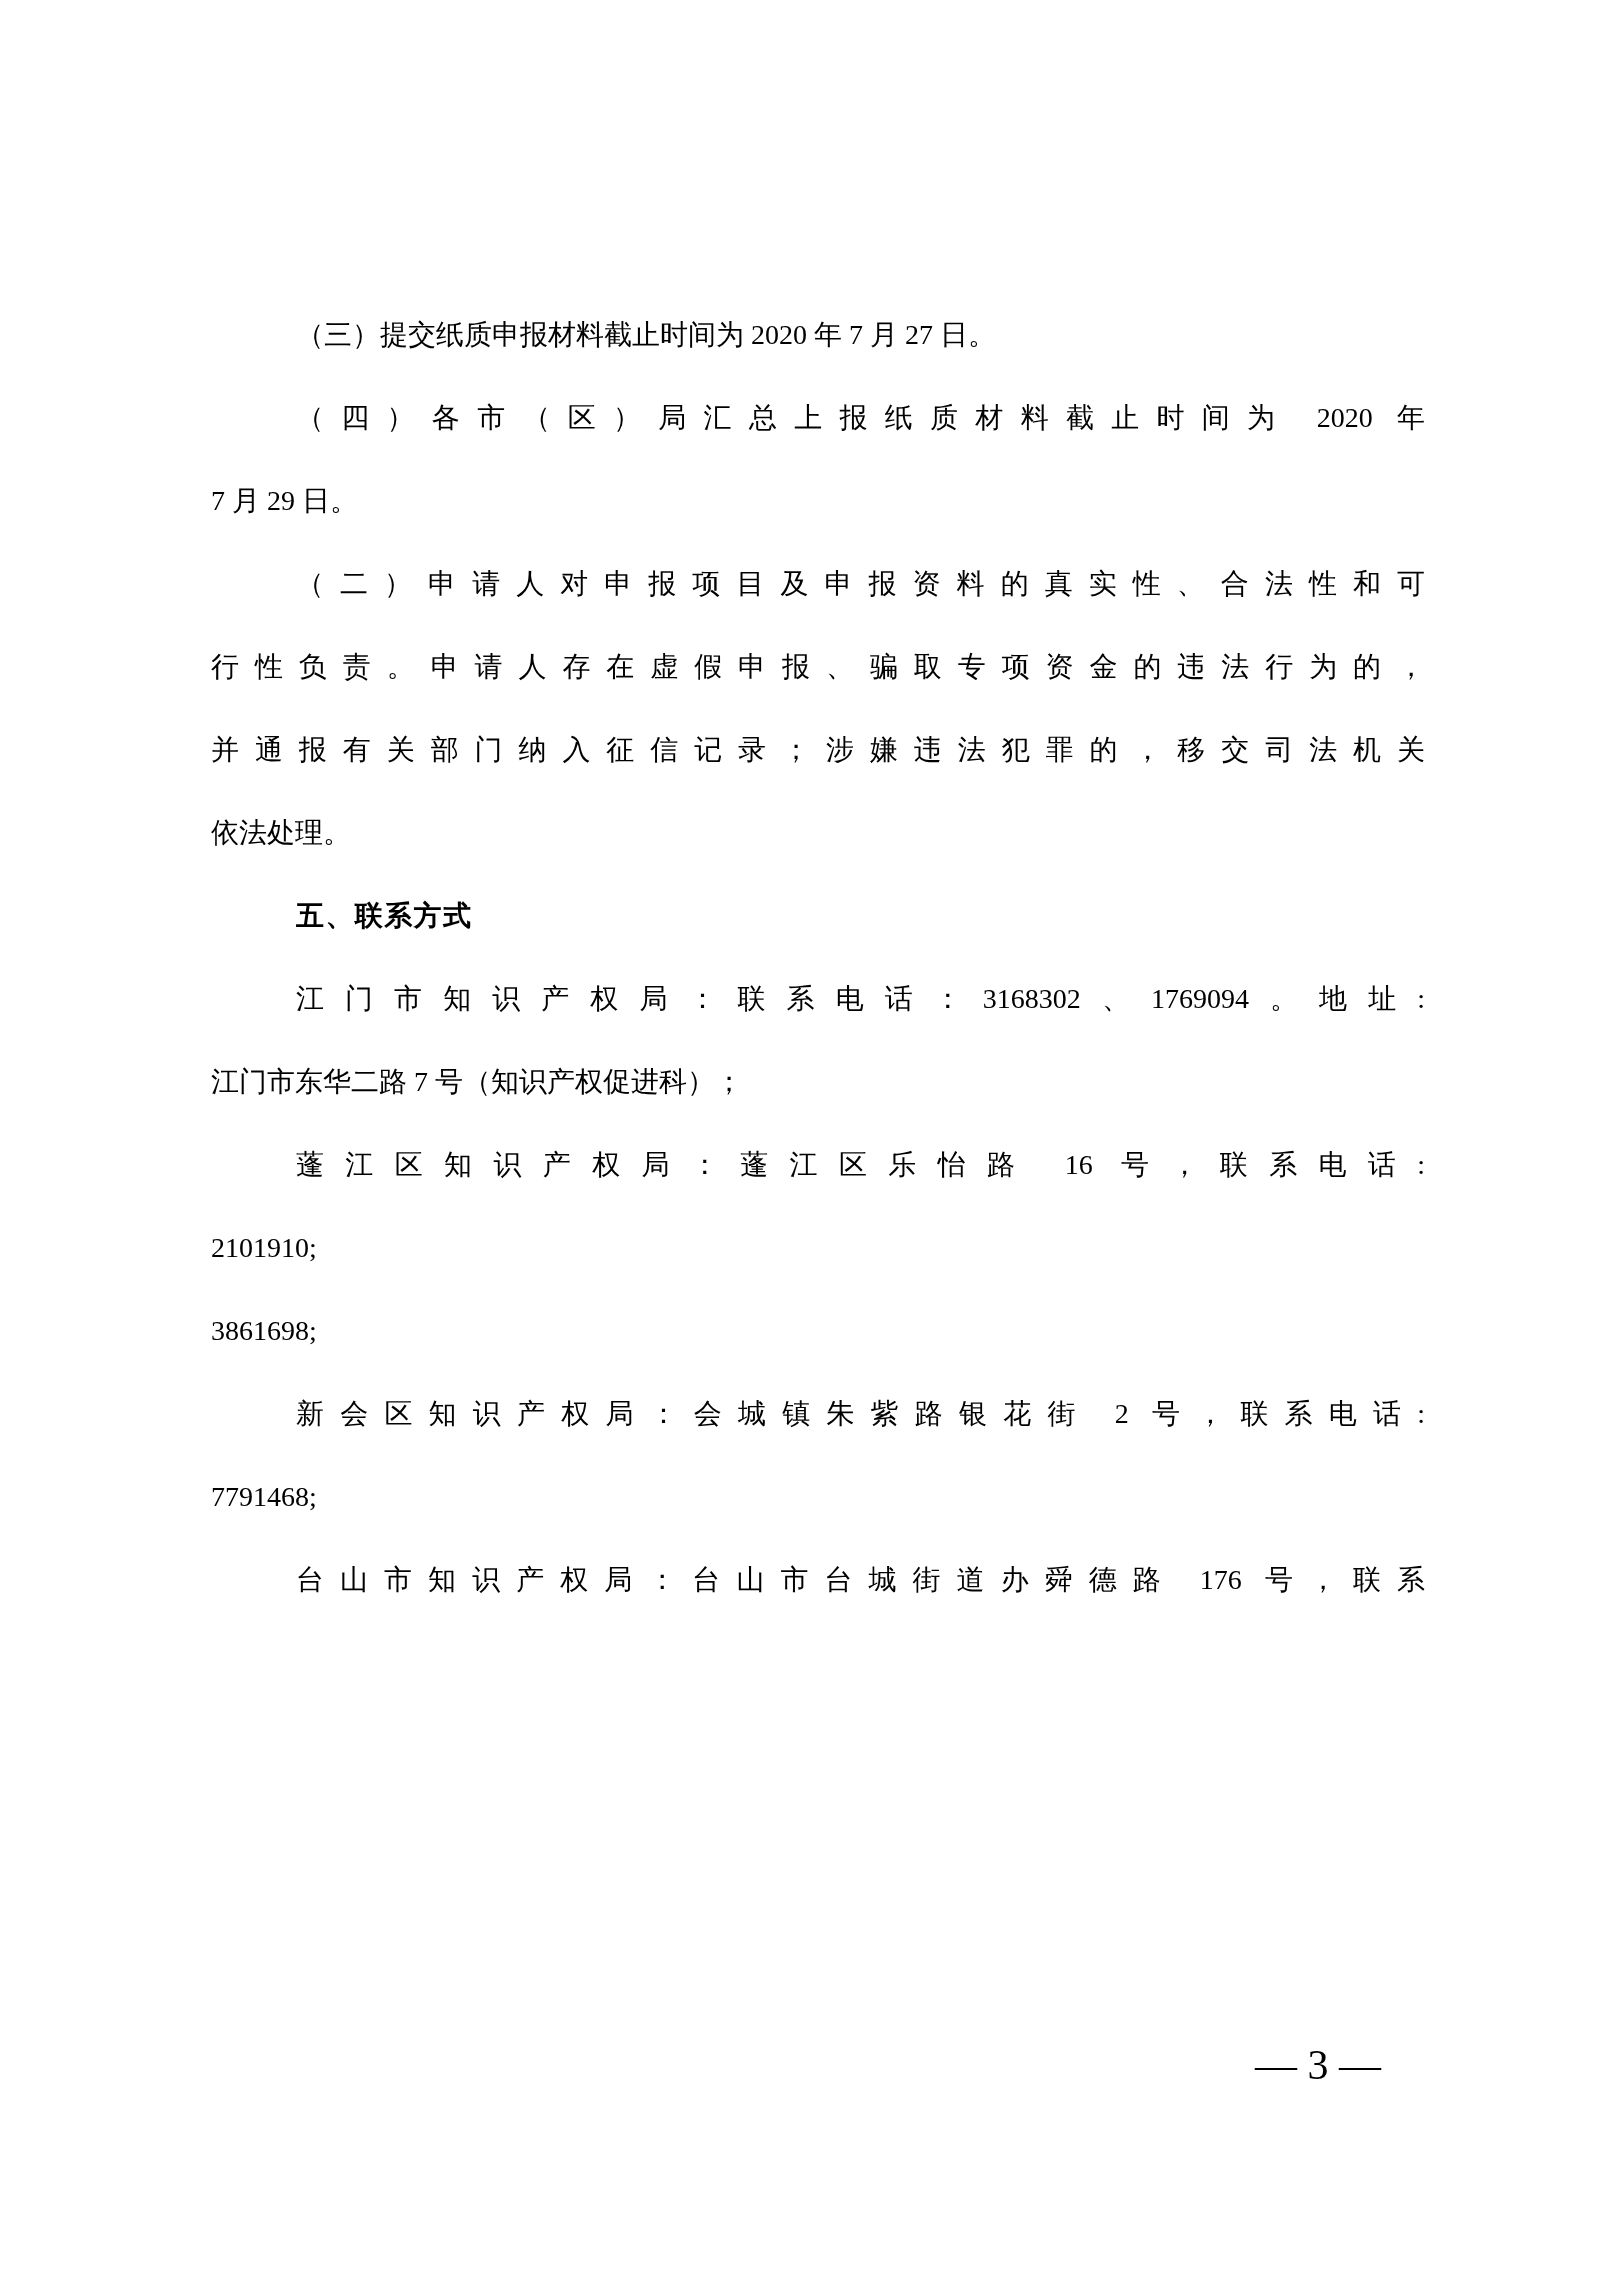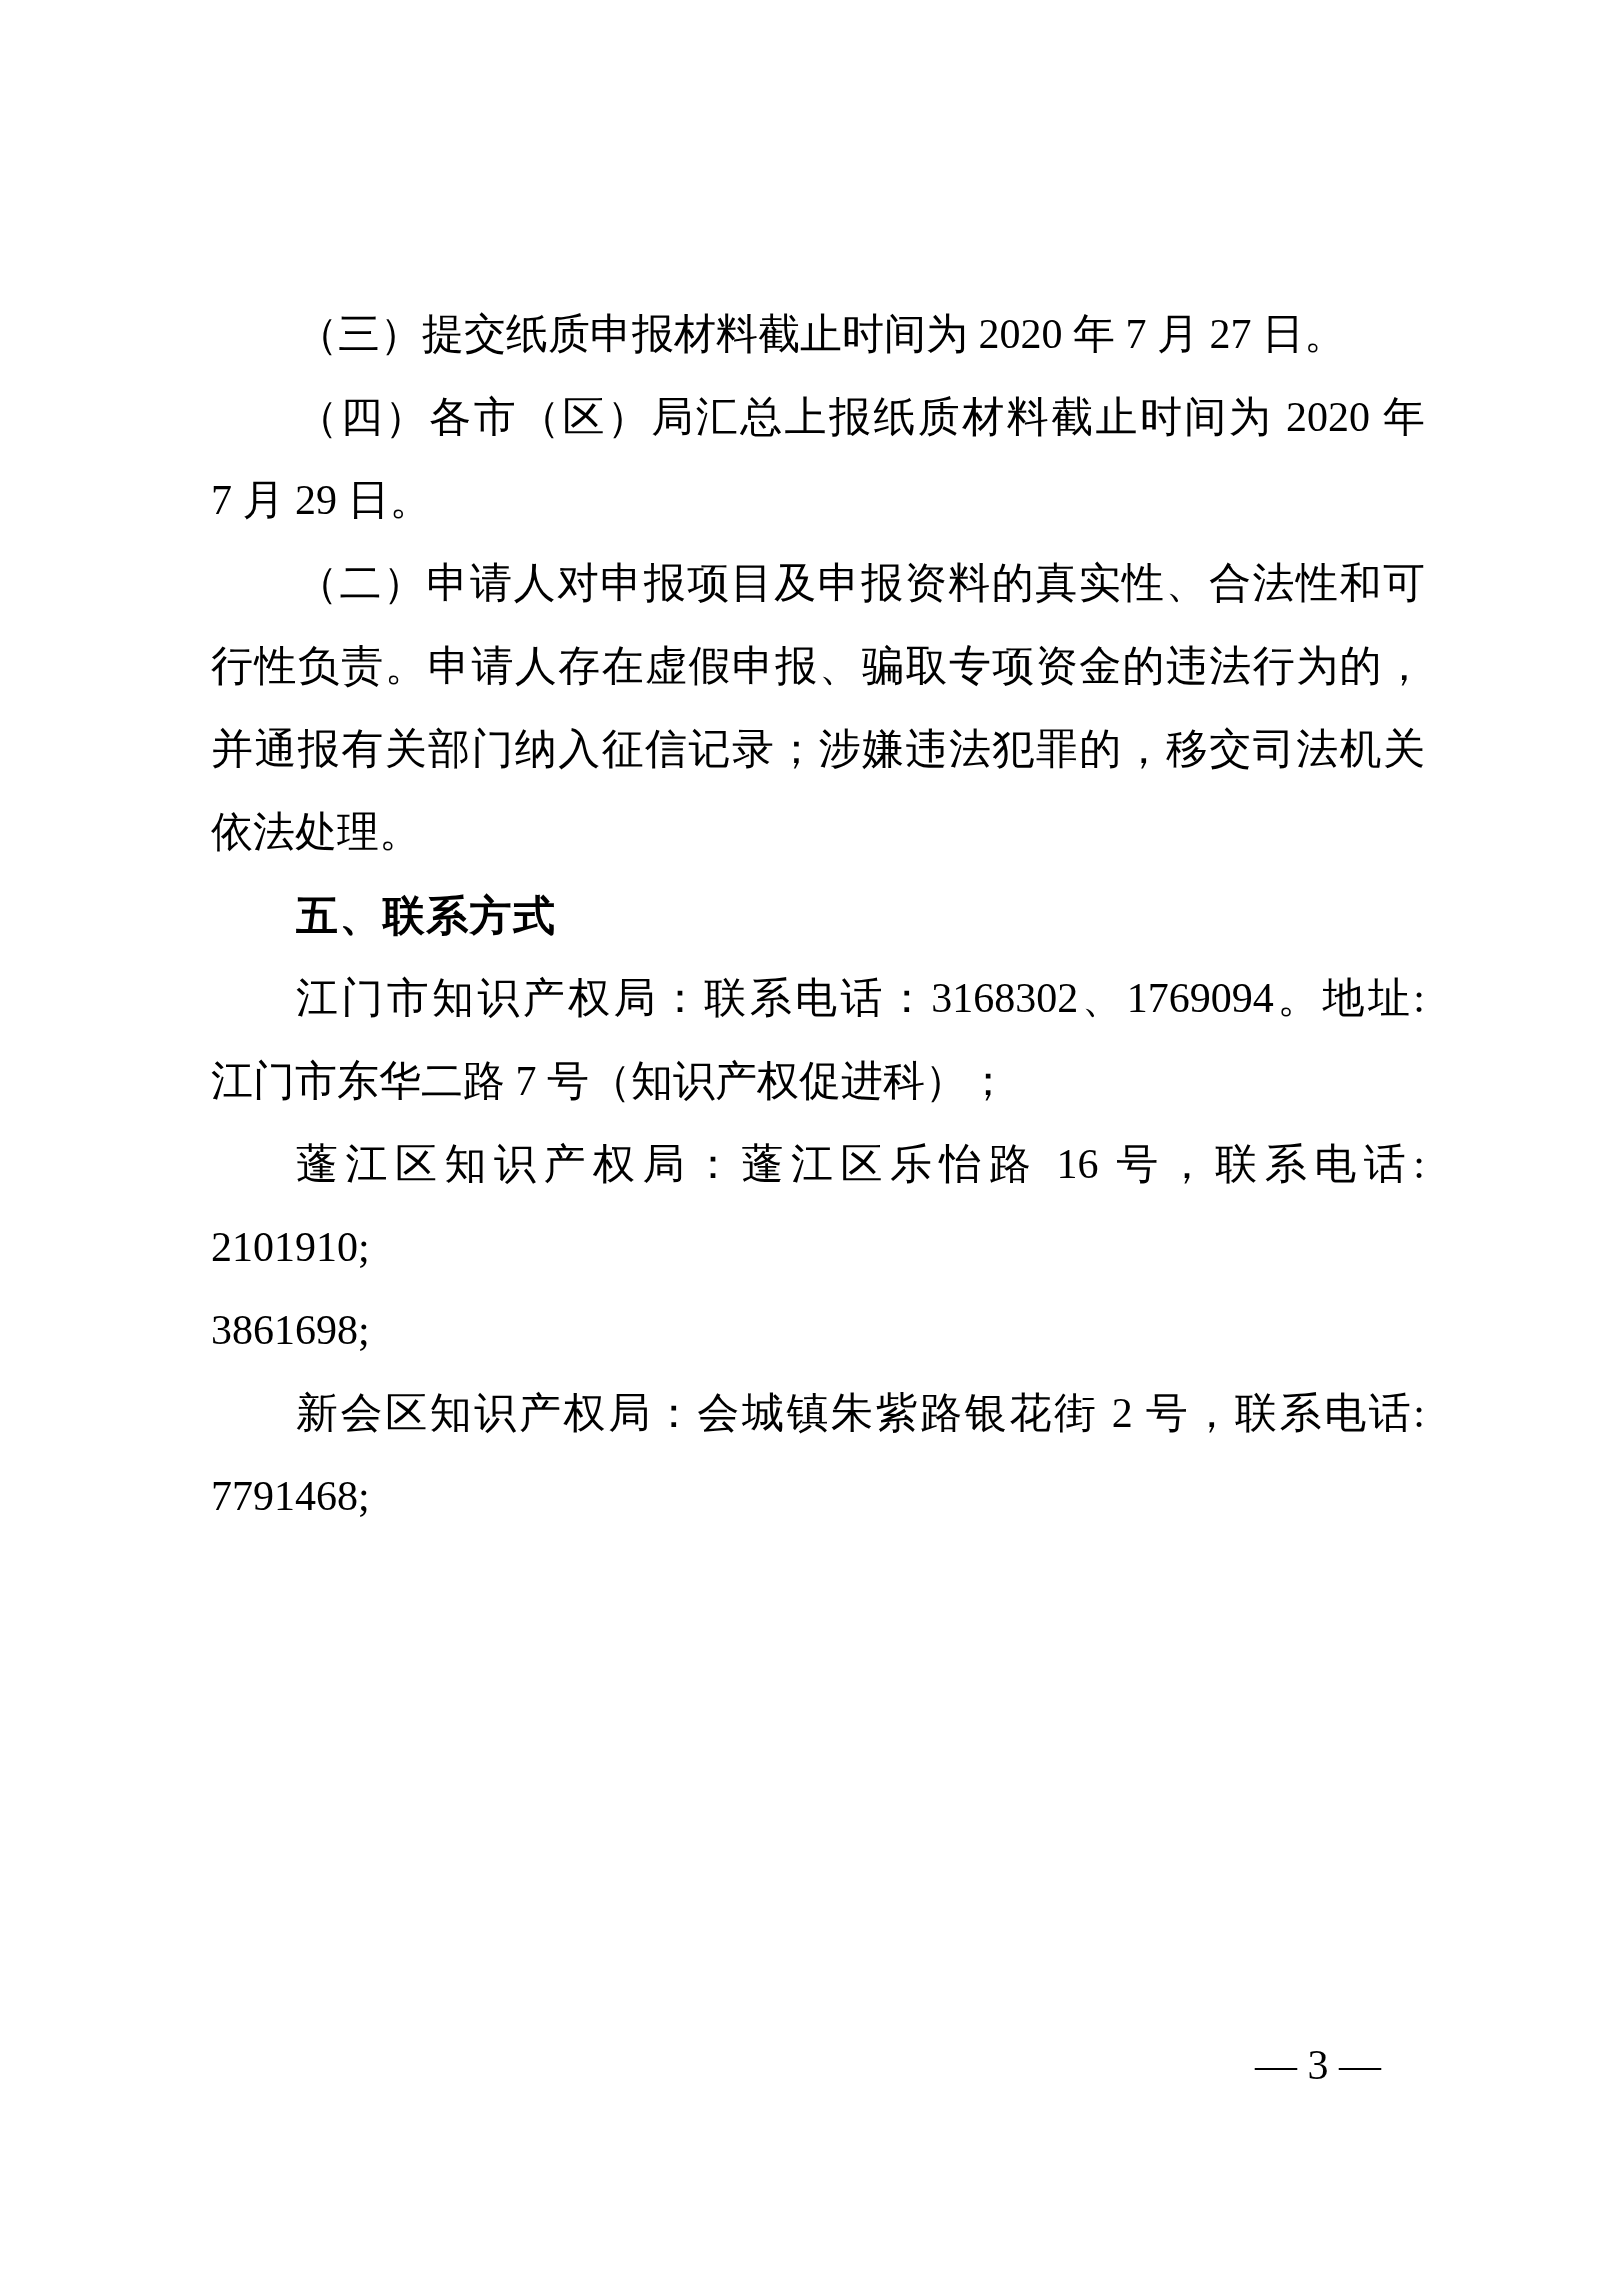--- a/index.html
+++ b/index.html
@@ -20,21 +20,21 @@
     width: 1622px;
     height: 2295px;
     background: #ffffff;
   }
   .content {
     position: absolute;
     left: 211px;
     top: 293px;
     width: 1214px;
     font-family: "Liberation Serif", "DejaVu Serif", serif;
-    font-size: 42px;
+    font-size: 28px;
     line-height: 83px;
     color: #000000;
   }
   .line {
     width: 1214px;
     white-space: normal;
     text-align: left;
   }
   .line.just {
     text-align: justify;
@@ -73,17 +73,18 @@
     <div class="line just">并通报有关部门纳入征信记录；涉嫌违法犯罪的，移交司法机关</div>
     <div class="line">依法处理。</div>
     <div class="line indent heading">五、联系方式</div>
     <div class="line indent just">江门市知识产权局：联系电话：3168302、1769094。地址:</div>
     <div class="line">江门市东华二路 7 号（知识产权促进科）；</div>
     <div class="line indent just">蓬江区知识产权局：蓬江区乐怡路 16 号，联系电话:</div>
     <div class="line">2101910;</div>
     <div class="line">3861698;</div>
     <div class="line indent just">新会区知识产权局：会城镇朱紫路银花街 2 号，联系电话:</div>
     <div class="line">7791468;</div>
+    <div class="line indent just">台山市知识产权局：台山市台城街道办舜德路 176 号，联系</div>
   </div>
 
   <div class="footer">— 3 —</div>
 </div>
 
 
 </body></html>

